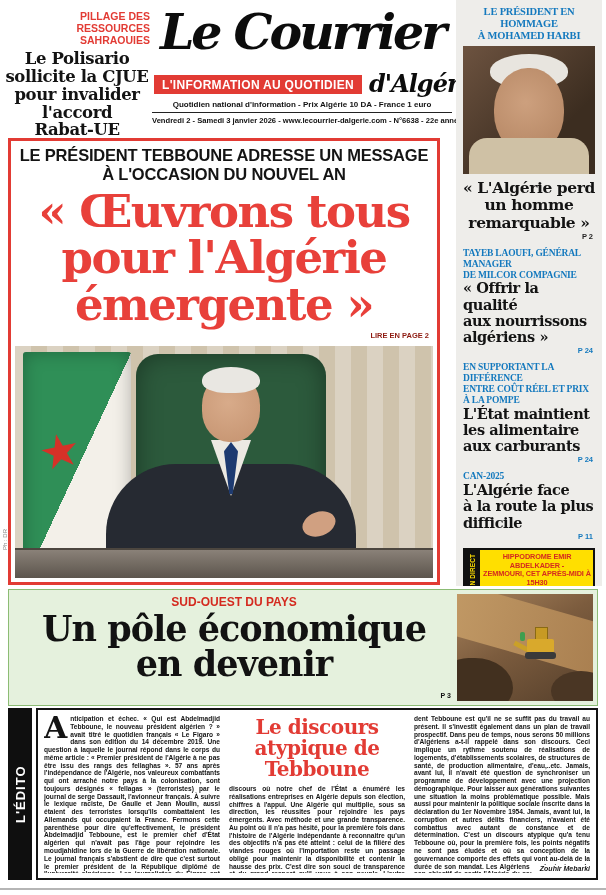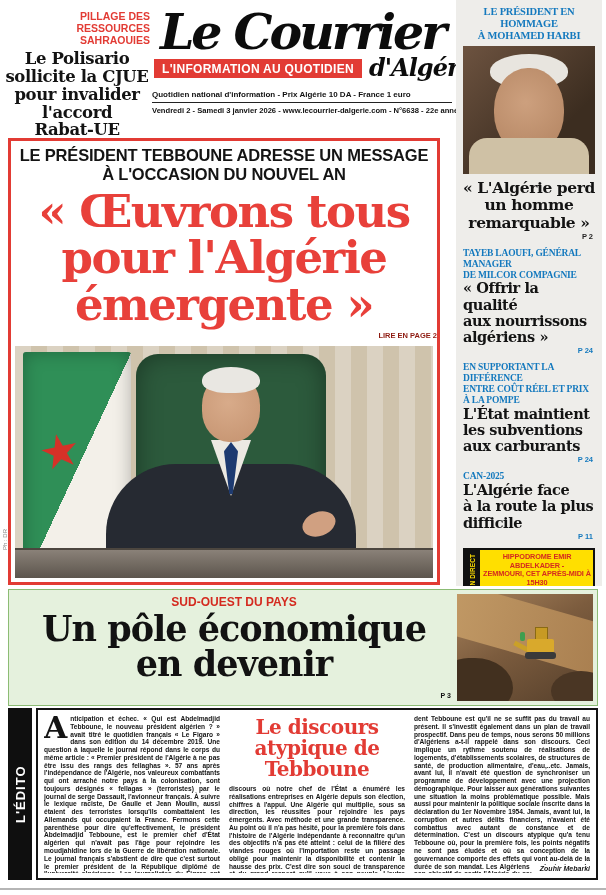--- a/index.html
+++ b/index.html
@@ -12,36 +12,36 @@
   .top-left { position:absolute; left:4px; top:10px; width:146px; text-align:center; }
   .tl-kick { color:#e23b34; font-size:10.5px; font-weight:700; line-height:1.15;text-align:right; }
   .tl-head { font-family:"DejaVu Serif", serif; font-weight:700; font-size:16.5px; line-height:1.08;
              color:#131313; margin-top:4px; letter-spacing:-0.4px; }
   .tl-page { color:#e23b34; font-size:8px; font-weight:700; text-align:right; margin-top:3px; padding-right:4px; }
 
   
   .masthead { position:absolute; left:152px; top:8px; width:300px; }
   .logo-main { font-family:"DejaVu Serif", serif; font-style:italic; font-weight:700; font-size:49px;
                letter-spacing:-3px; line-height:1.0; color:#0c0c0c; text-align:center; white-space:nowrap; }
-  .logo-row { display:flex; align-items:flex-end; gap:7px; margin-top:1px; padding-left:2px; }
+  .logo-row { display:flex; align-items:flex-end; gap:7px; margin-top:17px; padding-left:2px; }
   .banner { background:#e23b34; color:#fff; font-size:12px; font-weight:700; padding:3px 8px 2px;
             letter-spacing:0.3px; white-space:nowrap; }
   .logo-sub { font-family:"DejaVu Serif", serif; font-style:italic; font-weight:700; font-size:24px;
               letter-spacing:-1px; line-height:0.85; color:#0c0c0c; white-space:nowrap; }
-  .info-line { font-size:8px; font-weight:700; text-align:left; margin-top:12px; color:#111; white-space:nowrap; }
+  .info-line { font-size:8px; font-weight:700; text-align:center; margin-top:6px; color:#111; white-space:nowrap; }
   .date-line { font-size:7.6px; font-weight:700; text-align:center; border-top:1px solid #222;
                margin-top:3px; padding-top:3px; color:#111; white-space:nowrap; }
 
   
   .lead-box { position:absolute; left:8px; top:138px; width:432px; height:447px; border:3px solid #e23b34; background:#fff; }
   .lead-kick { text-align:center; font-weight:700; font-size:16.5px; line-height:1.18; margin-top:5px;
                color:#141414; letter-spacing:-0.2px; }
   .lead-head { font-family:"DejaVu Serif", serif; font-weight:700; color:#e8403a; font-size:45px;
                line-height:1.03; text-align:center; margin-top:4px; letter-spacing:-1.5px; }
-  .lead-more { text-align:right; color:#8e1a10; font-size:7.5px; font-weight:700; padding-right:0; margin-top:3px; }
+  .lead-more { text-align:right; color:#8e1a10; font-size:7.5px; font-weight:700; padding-right:8px; margin-top:3px; }
   .lead-photo { position:absolute; left:4px; right:4px; bottom:4px; height:232px; overflow:hidden;
                 background:repeating-linear-gradient(90deg,#dbd2c2 0 16px,#cfc3ac 16px 32px); }
   .flag { position:absolute; left:8px; top:6px; width:108px; height:216px;
           background:linear-gradient(115deg,#2f8f57 0 52%,#f3f0e9 52%);
           box-shadow:inset 0 0 18px rgba(0,0,0,.28); border-radius:3px; }
   .flag-star { position:absolute; left:16px; top:72px; color:#d63128; font-size:46px; transform:rotate(-12deg); }
   .chair { position:absolute; left:121px; top:8px; width:190px; height:172px; background:#2c5a3c;
            border-radius:22px; box-shadow:inset 0 0 26px rgba(0,0,0,.38); }
   .torso { position:absolute; left:91px; top:118px; width:250px; height:114px; background:#262a32;
            border-radius:70px 70px 0 0; }
@@ -211,21 +211,21 @@
     </div>
 
     <div class="sb-item">
       <div class="sb-kick">
         <div>EN SUPPORTANT LA DIFFÉRENCE</div>
         <div>ENTRE COÛT RÉEL ET PRIX</div>
         <div>À LA POMPE</div>
       </div>
       <div class="sb-head">
         <div>L'État maintient</div>
-        <div>les subventions</div>
+        <div>les alimentaire</div>
         <div>aux carburants</div>
       </div>
       <div class="sb-page">P 24</div>
     </div>
 
     <div class="sb-item">
       <div class="sb-kick">
         <div>CAN-2025</div>
       </div>
       <div class="sb-head">

